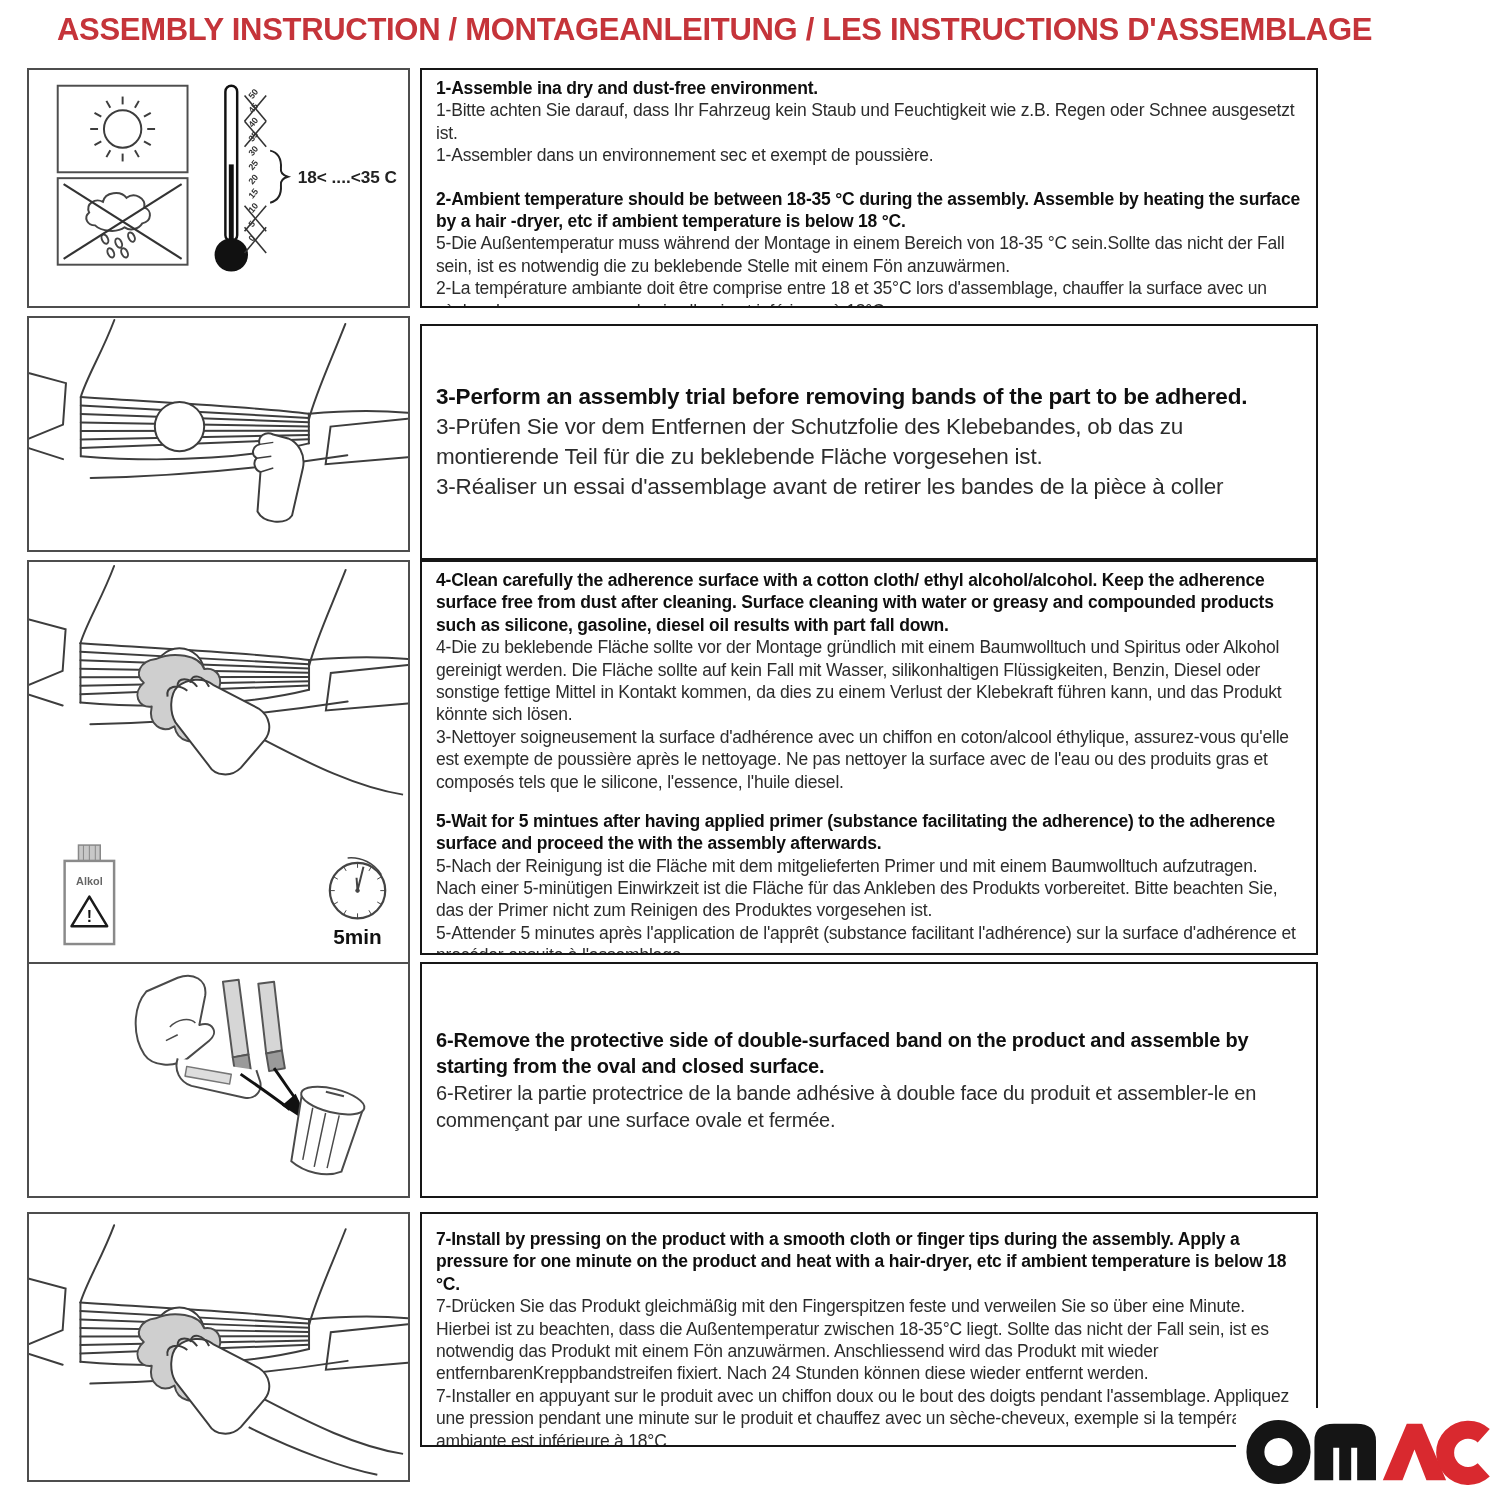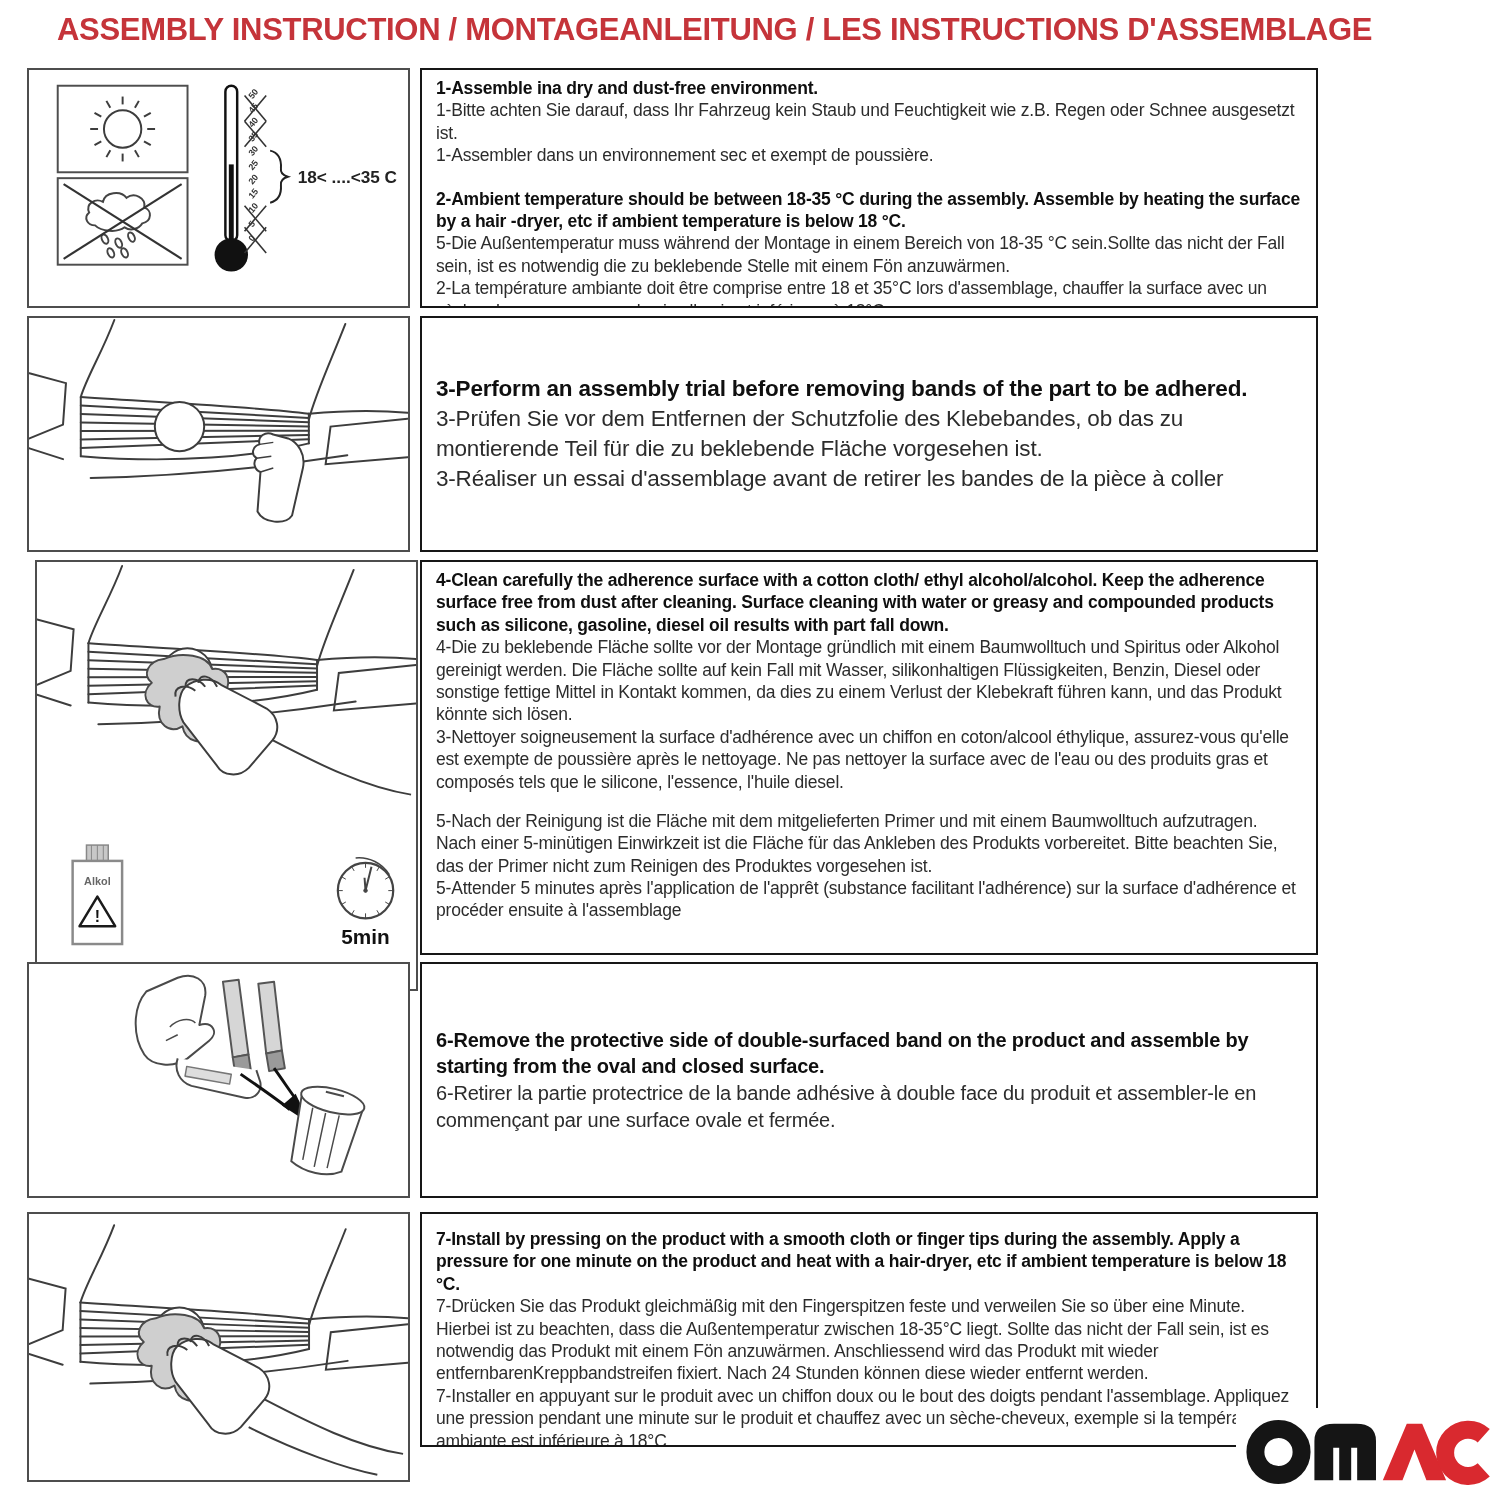--- a/index.html
+++ b/index.html
@@ -145,27 +145,27 @@
   <p>5-Die Außentemperatur muss während der Montage in einem Bereich von 18-35 °C  sein.Sollte das nicht der Fall sein, ist es notwendig die zu beklebende Stelle mit einem Fön anzuwärmen.</p>
   <p>2-La température ambiante doit être comprise entre 18 et 35°C lors d'assemblage, chauffer la surface avec un sèche-cheveux par exemple si celle-ci est inférieure à 18°C.</p>
 </div>
 
 <div class="abs imgbox" style="top:316px;height:236px;">
   <svg width="379" height="232" viewBox="0 0 383 235">
     <use href="#grille-sym"></use>
     <use href="#hand-a-sym"></use>
   </svg>
 </div>
-<div class="abs txtbox s22 vcenter" style="top:316px;height:236px;">
+<div class="abs txtbox s22 vcenter" style="top:324px;height:236px;">
   <p class="b">3-Perform an assembly trial before removing bands of the part to be adhered.</p>
   <p>3-Prüfen Sie vor dem Entfernen der Schutzfolie des Klebebandes, ob das zu montierende Teil für die zu beklebende Fläche vorgesehen ist.</p>
   <p>3-Réaliser un essai d'assemblage avant de retirer les bandes de la pièce à coller</p>
 </div>
 
-<div class="abs imgbox" style="top:560px;height:431px;margin-left:8px;">
+<div class="abs imgbox" style="top:560px;height:431px;">
   <svg width="379" height="391" viewBox="0 0 383 391">
     <use href="#grille-sym"></use>
     <use href="#hand-b-sym"></use>
     <g>
       <rect x="50" y="284" width="22" height="16" fill="#c8c8c8" stroke="#888" stroke-width="1.5"></rect>
       <line x1="55" y1="284" x2="55" y2="300" stroke="#888" stroke-width="1"></line>
       <line x1="61" y1="284" x2="61" y2="300" stroke="#888" stroke-width="1"></line>
       <line x1="67" y1="284" x2="67" y2="300" stroke="#888" stroke-width="1"></line>
       <rect x="36" y="300" width="50" height="84" fill="#fff" stroke="#8a8a8a" stroke-width="2.5"></rect>
       <text x="61" y="324" font-size="11" font-weight="bold" fill="#666" text-anchor="middle">Alkol</text>
@@ -192,20 +192,21 @@
       <path d="M322,297 A36,36 0 0 1 356,314" stroke-width="1.6"></path>
     </g>
     <text x="332" y="384" font-size="21" font-weight="bold" fill="#111" text-anchor="middle">5min</text>
   </svg>
 </div>
 <div class="abs txtbox s17" style="top:560px;height:395px;">
   <p class="b">4-Clean carefully the adherence surface with a cotton cloth/ ethyl alcohol/alcohol. Keep the adherence surface free from dust after cleaning. Surface cleaning with water or greasy and compounded products such as silicone, gasoline, diesel oil results with part fall down.</p>
   <p>4-Die zu beklebende Fläche sollte vor der Montage gründlich mit einem Baumwolltuch und Spiritus oder Alkohol gereinigt werden. Die Fläche sollte auf kein Fall mit Wasser, silikonhaltigen Flüssigkeiten, Benzin, Diesel oder sonstige fettige Mittel in Kontakt kommen, da dies zu einem Verlust der Klebekraft führen kann, und das Produkt könnte sich lösen.</p>
   <p>3-Nettoyer soigneusement la surface d'adhérence avec un chiffon en coton/alcool éthylique, assurez-vous qu'elle est exempte de poussière après le nettoyage. Ne pas nettoyer la surface avec de l'eau ou des produits gras et composés tels que le silicone, l'essence, l'huile diesel.</p>
   <div class="gap-sm"></div>
+  <p class="b">5-Wait for 5 mintues after having applied primer (substance facilitating the adherence) to the adherence surface and proceed the with the assembly afterwards.</p>
   <p>5-Nach der Reinigung ist die Fläche mit dem mitgelieferten Primer und mit einem Baumwolltuch aufzutragen. Nach einer 5-minütigen Einwirkzeit ist die Fläche für das Ankleben des Produkts vorbereitet. Bitte beachten Sie, das der Primer nicht zum Reinigen des Produktes vorgesehen ist.</p>
   <p>5-Attender 5 minutes après l'application de l'apprêt (substance facilitant l'adhérence) sur la surface d'adhérence et procéder ensuite à l'assemblage</p>
 </div>
 
 <div class="abs imgbox" style="top:962px;height:236px;">
   <svg width="379" height="232" viewBox="0 0 383 236">
     <g fill="#d6d6d6" stroke="#555" stroke-width="2" stroke-linejoin="round">
       <path d="M196,18 L212,16 L222,92 L206,95 Z"></path>
       <path d="M232,20 L248,18 L256,88 L240,91 Z"></path>
       <path d="M206,95 L222,92 L225,112 L209,115 Z" fill="#9a9a9a"></path>

